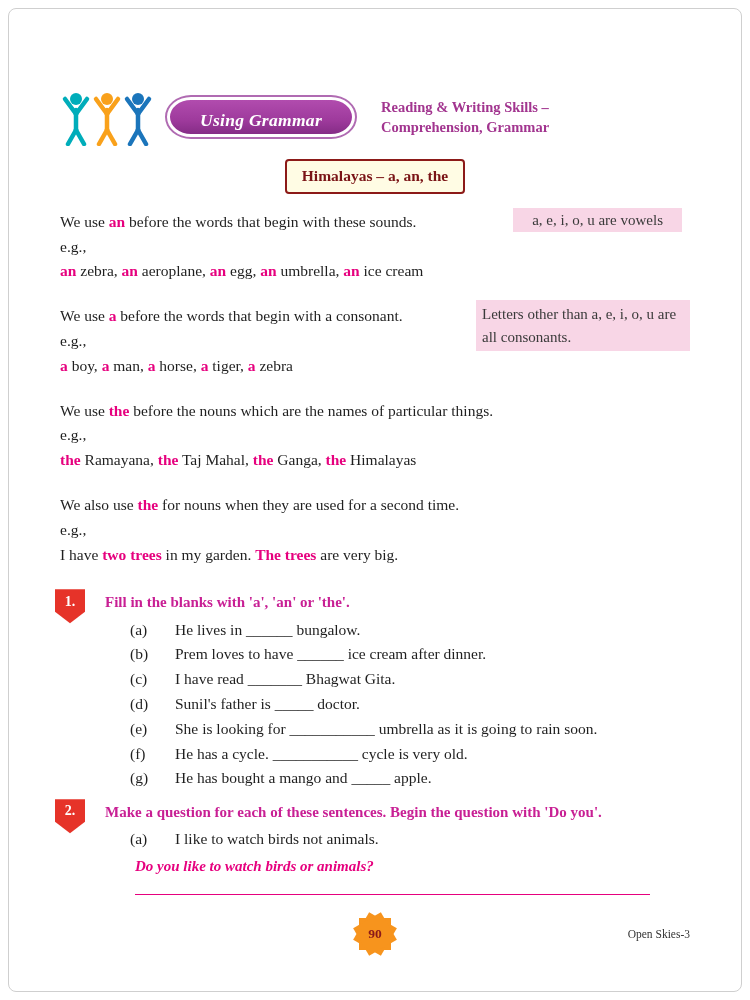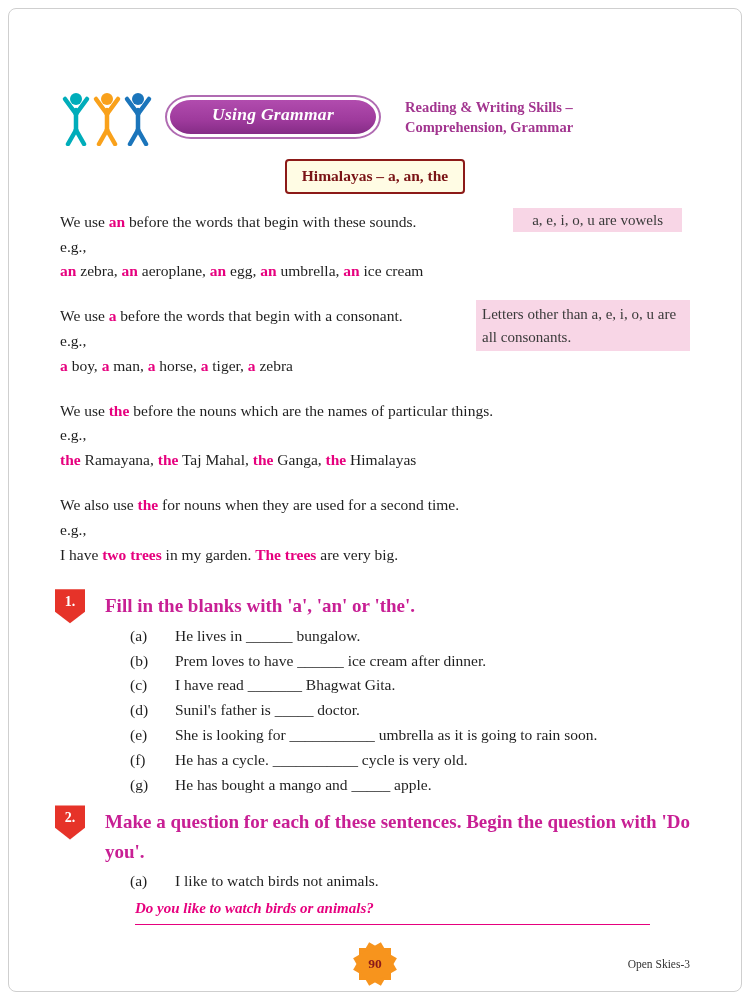--- a/index.html
+++ b/index.html
@@ -23,24 +23,24 @@
     font-family:"Liberation Serif","DejaVu Serif",serif;color:var(--text);
     font-size:15.5px;line-height:1.6;
     padding:88px 60px 0 60px;
   }
   .frame{position:absolute;inset:8px;border:1.5px solid #cfcfcf;border-radius:8px;pointer-events:none;}
 
   
   .header{display:flex;align-items:center;height:58px;}
   .figures{width:95px;height:58px;flex:0 0 auto;}
   .banner{
-    margin-left:12px;flex:0 0 auto;width:212px;height:40px;
+    margin-left:12px;flex:0 0 auto;width:188px;height:40px;
     background:linear-gradient(#b14cae,var(--banner-bg) 60%,#852c86);
     border:3px solid #fff;outline:2px solid #b06bb2;border-radius:24px/20px;
-    display:flex;align-items:flex-start;justify-content:center;
+    display:flex;align-items:flex-end;justify-content:center;
   }
   .banner span{color:#fff;font-weight:700;font-style:italic;font-size:17.5px;letter-spacing:.3px;}
   .skills{margin-left:26px;font-weight:700;color:var(--skills-text);font-size:14.5px;line-height:1.4;}
 
   
   .topic-box{
     margin:13px auto 0 auto;width:fit-content;padding:3px 15px;
     background:var(--topic-bg);border:2px solid var(--topic-border);border-radius:4px;
     color:var(--topic-text);font-weight:700;font-size:15.5px;
   }
@@ -61,28 +61,28 @@
   .exercise{position:relative;margin-top:24px;}
   .exercise-2{margin-top:10px;}
   .badge{
     position:absolute;left:-5px;top:-2px;width:30px;height:34px;
     background:var(--badge-bg);
     clip-path:polygon(0 0,100% 0,100% 66%,50% 100%,0 66%);
     color:#fff;font-weight:700;font-size:14px;
     display:flex;align-items:center;justify-content:center;padding-bottom:9px;
     filter:drop-shadow(1px 1px 0 #8c1410);
   }
-  .ex-title{margin-left:45px;color:var(--heading);font-weight:700;font-size:19px;line-height:1.55;margin-bottom:3px;}
+  .ex-title{margin-left:45px;color:var(--heading);font-weight:700;font-size:15px;line-height:1.55;margin-bottom:3px;}
   .ex-items{margin-left:70px;}
   .ex-item{display:flex;}
   .ex-label{width:45px;flex:0 0 auto;}
   .ex-text{flex:1;}
   .answer-line{
     margin-left:75px;width:515px;border-bottom:1.6px solid var(--accent);
-    color:var(--accent);font-weight:700;font-style:italic;font-size:15px;padding-bottom:4px;margin-top:2px;
+    color:var(--accent);font-weight:700;font-style:italic;font-size:15px;padding-bottom:16px;margin-top:2px;
   }
 
   
   .footer{position:relative;margin-top:12px;height:60px;}
   .star{position:absolute;left:50%;top:6px;transform:translateX(-50%);width:42px;height:42px;}
   .star .sq,.star::before,.star::after{
     content:"";position:absolute;inset:5px;background:var(--star-orange);
   }
   .star::before{transform:rotate(30deg);}
   .star::after{transform:rotate(60deg);}

